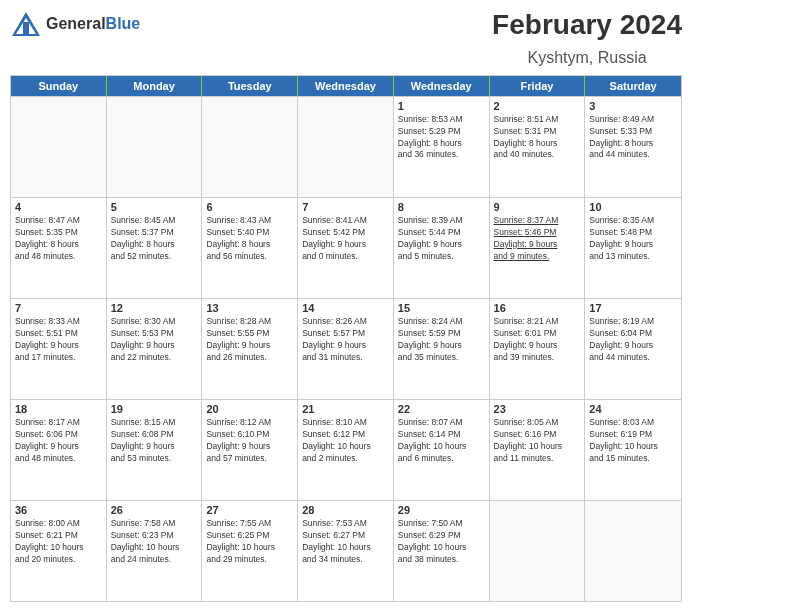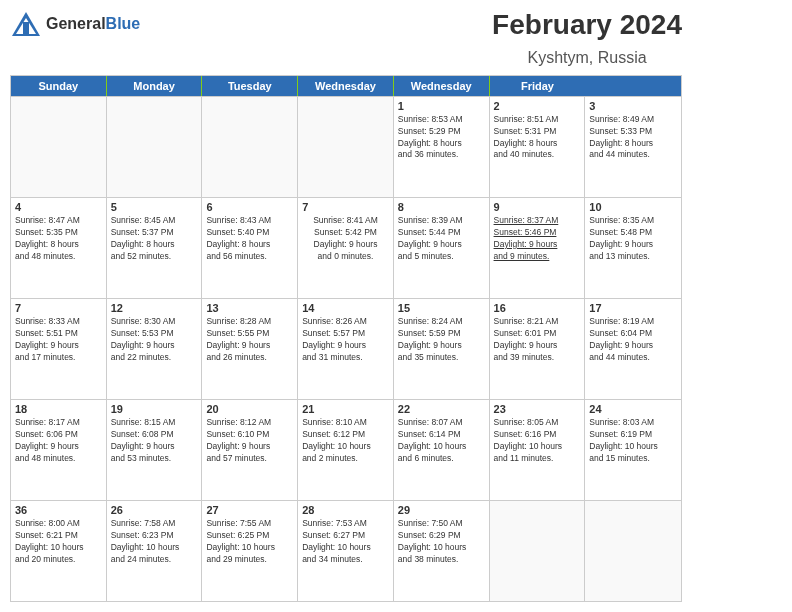--- a/index.html
+++ b/index.html
@@ -127,20 +127,21 @@
   </div>
 
   <div class="calendar">
     <div class="cal-header">
       <div class="cal-header-cell">Sunday</div>
       <div class="cal-header-cell">Monday</div>
       <div class="cal-header-cell">Tuesday</div>
       <div class="cal-header-cell">Wednesday</div>
       <div class="cal-header-cell">Wednesday</div>
       <div class="cal-header-cell">Friday</div>
+      <div class="cal-header-cell">Saturday</div>
     </div>
     <div class="cal-body" id="cal-body">
     <div class="cal-week">
           <div class="cal-cell empty"></div>
           <div class="cal-cell empty"></div>
           <div class="cal-cell empty"></div>
           <div class="cal-cell empty"></div>
           <div class="cal-cell">
             <div class="day-num">1</div>
             <div class="day-info" style="white-space: pre-line;">Sunrise: 8:53 AM
@@ -180,21 +181,21 @@
           </div>
           <div class="cal-cell">
             <div class="day-num">6</div>
             <div class="day-info" style="white-space: pre-line;">Sunrise: 8:43 AM
 Sunset: 5:40 PM
 Daylight: 8 hours
 and 56 minutes.</div>
           </div>
           <div class="cal-cell">
             <div class="day-num">7</div>
-            <div class="day-info" style="white-space: pre-line; text-align: center;">Sunrise: 8:41 AM
+            <div class="day-info" style="white-space: pre-line;">Sunrise: 8:41 AM
 Sunset: 5:42 PM
 Daylight: 9 hours
 and 0 minutes.</div>
           </div>
           <div class="cal-cell">
             <div class="day-num">8</div>
             <div class="day-info" style="white-space: pre-line;">Sunrise: 8:39 AM
 Sunset: 5:44 PM
 Daylight: 9 hours
 and 5 minutes.</div>

